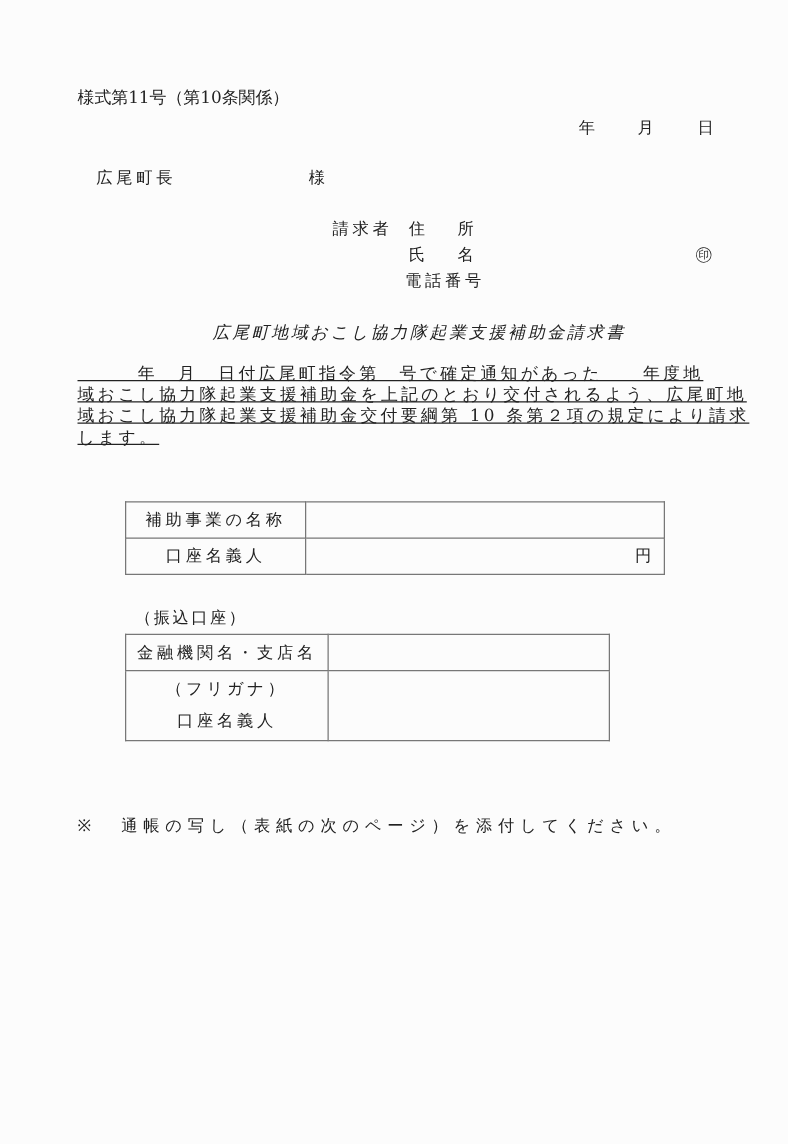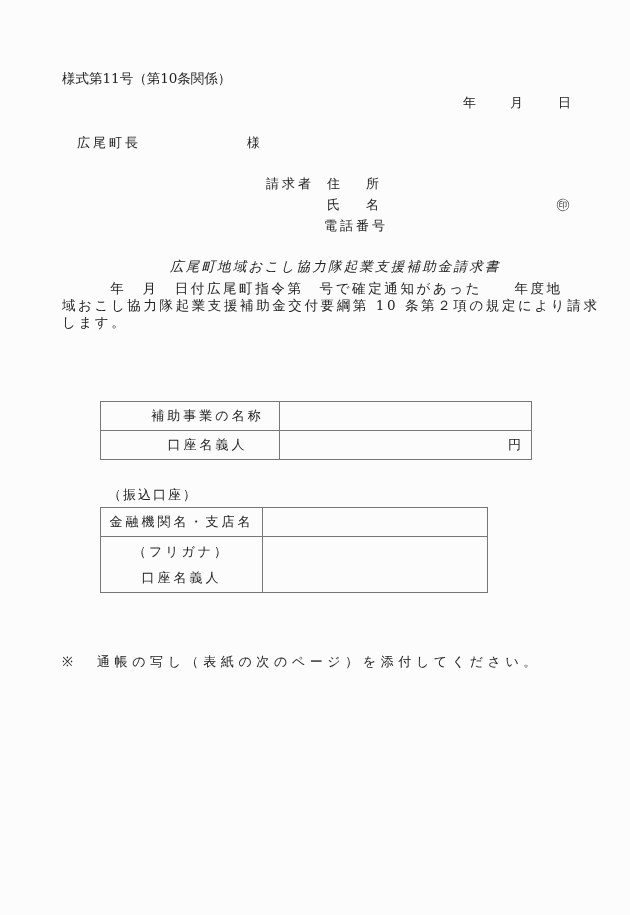--- a/index.html
+++ b/index.html
@@ -14,26 +14,27 @@
       overflow: hidden;
       font-family: "DejaVu Serif", "Liberation Serif", serif;
       color: #222;
       font-size: 13px;
     }
     .abs { position: absolute; white-space: nowrap; line-height: 16px; }
     .spaced { letter-spacing: 3px; }
     .body-text {
       position: absolute;
       left: 62px;
-      top: 280px;
+      top: 291px;
       width: 520px;
       line-height: 17px;
       font-size: 13.5px;
       letter-spacing: 2.6px;
       white-space: nowrap;
+      text-decoration: underline;
     }
     .body-text div { height: 17px; }
     table.form {
       position: absolute;
       border-collapse: collapse;
       font-size: 13px;
     }
     table.form td {
       border: 1.3px solid #777;
       padding: 0;
@@ -42,21 +43,21 @@
     table.form td.label {
       text-align: center;
       letter-spacing: 3px;
     }
     table.form td.value {
       padding-left: 8px;
       letter-spacing: 3px;
     }
     #t1 { left: 100px; top: 401px; width: 432px; }
     #t1 td { height: 28px; }
-    #t1 td.label { width: 143px; padding-left: 35px; }
+    #t1 td.label { width: 143px; }
     #t1 td.yen { text-align: right; padding-right: 10px; }
     #t2 { left: 100px; top: 507px; width: 388px; }
     #t2 td { height: 28px; }
     #t2 td.label { width: 161px; }
     #t2 tr.tall td { height: 55px; }
     #t2 .two-line div { line-height: 26px; }
   </style>
 </head>
 <body>
 
@@ -78,20 +79,21 @@
   <span class="abs" style="left:327px; top:176px;">住　　所</span>
   <span class="abs" style="left:327px; top:197px;text-align:center;">氏　　名</span>
   <span class="abs" style="left:556px; top:196px; font-size:14px;">㊞</span>
   <span class="abs spaced" style="left:324px; top:218px;">電話番号</span>
 </div>
 
 <div class="abs" style="left:170px; top:258px; font-size:13.5px; letter-spacing:2.2px;font-style:italic;">広尾町地域おこし協力隊起業支援補助金請求書</div>
 
 <div class="body-text">
   <div>　　　年　月　日付広尾町指令第　号で確定通知があった　　年度地</div>
+  <div>域おこし協力隊起業支援補助金を上記のとおり交付されるよう、広尾町地</div>
   <div>域おこし協力隊起業支援補助金交付要綱第 10 条第２項の規定により請求</div>
   <div>します。</div>
 </div>
 
 <table class="form" id="t1">
   <tbody>
       <tr>
     <td class="label">補助事業の名称</td>
     <td class="value"></td>
   </tr>

